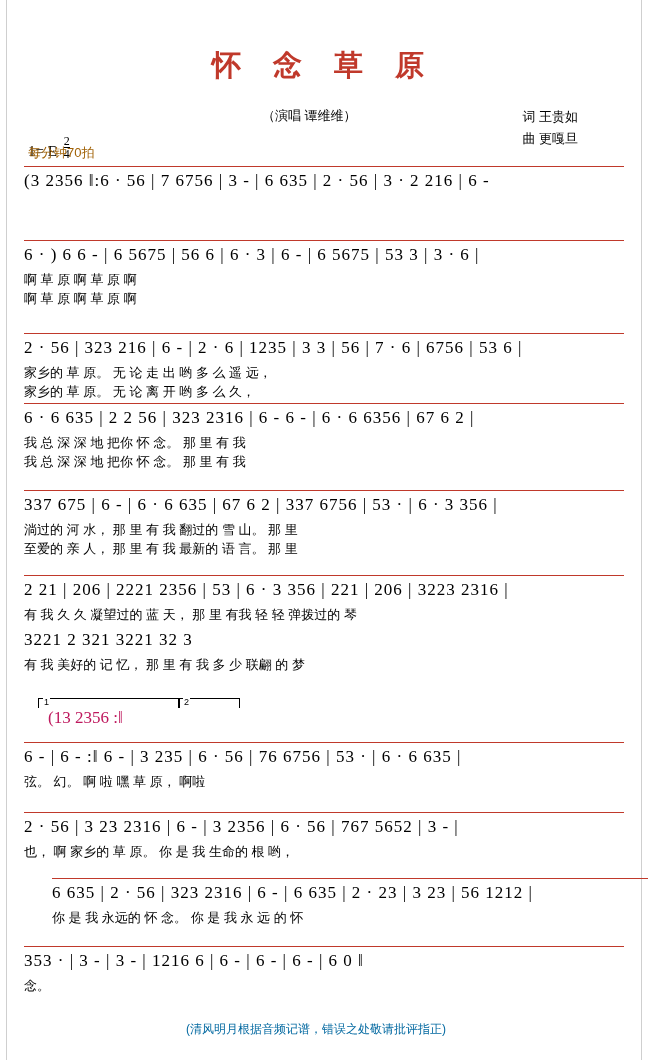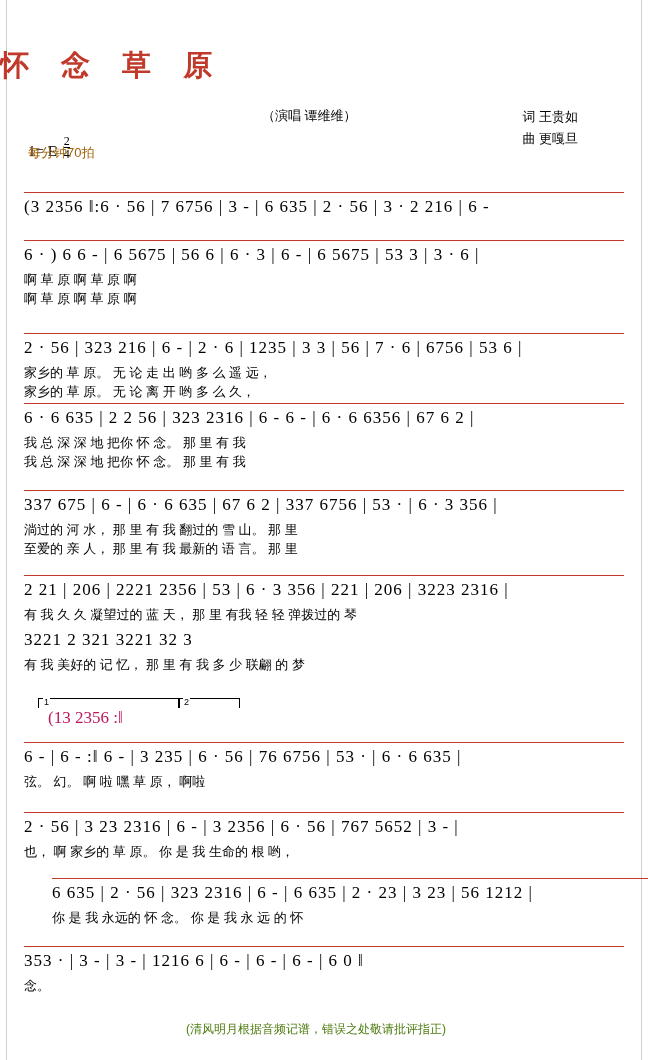--- a/index.html
+++ b/index.html
@@ -23,21 +23,21 @@
     background: #cfcfcf;
   }
   .edge.left  { left: 6px;  top: 0;   width: 1px;  height: 1060px; }
   .edge.right { right: 6px; top: 0;   width: 1px;  height: 1060px; }
 
   #title {
     position: absolute;
     top: 46px;
     left: 0;
     width: 648px;
-    text-align: left;
+    text-align: center;
     font-family: "Liberation Sans", sans-serif;
     font-weight: bold;
     font-size: 29px;
     letter-spacing: 12px;
     color: #c0392b;
   }
 
   .keyline {
     position: absolute;
     left: 28px;
@@ -141,21 +141,21 @@
     padding: 0 1px;
   }
   #footer {
     position: absolute;
     bottom: 22px;
     left: 0;
     width: 632px;
     text-align: center;
     font-size: 12px;
     font-family: "Liberation Sans", sans-serif;
-    color: #4d7c0f;
+    color: #0369a1;
   }
 </style>
 </head>
 <body>
 
 <div id="page">
 
   <div class="edge left"></div>
   <div class="edge right"></div>
 
@@ -167,21 +167,21 @@
       <span class="num">2</span>
       <span class="den">4</span>
     </span>
   </div>
 
   <div class="singer">（演唱 谭维维）</div>
   <div class="credit lyric">词  王贵如</div>
   <div class="credit music">曲  更嘎旦</div>
   <div class="tempo">每分钟70拍</div>
 
-  <div class="system" style="top:192px;">
+  <div class="system" style="top:166px;">
     <div class="staffline"></div>
     <div class="notes">(3 2356 ‖:6 ·  56 | 7 6756 | 3 - | 6 635 | 2 ·  56 | 3 · 2 216 | 6 -</div>
   </div>
 
   <div class="system" style="top:240px;">
     <div class="staffline"></div>
     <div class="notes">6 · ) 6 6 - | 6 5675 | 56  6 | 6 ·  3 | 6 - | 6 5675 | 53  3 | 3 ·  6 |</div>
     <div class="lyrics">啊        草       原       啊        草       原       啊</div>
     <div class="lyrics">啊        草       原       啊        草       原       啊</div>
   </div>

